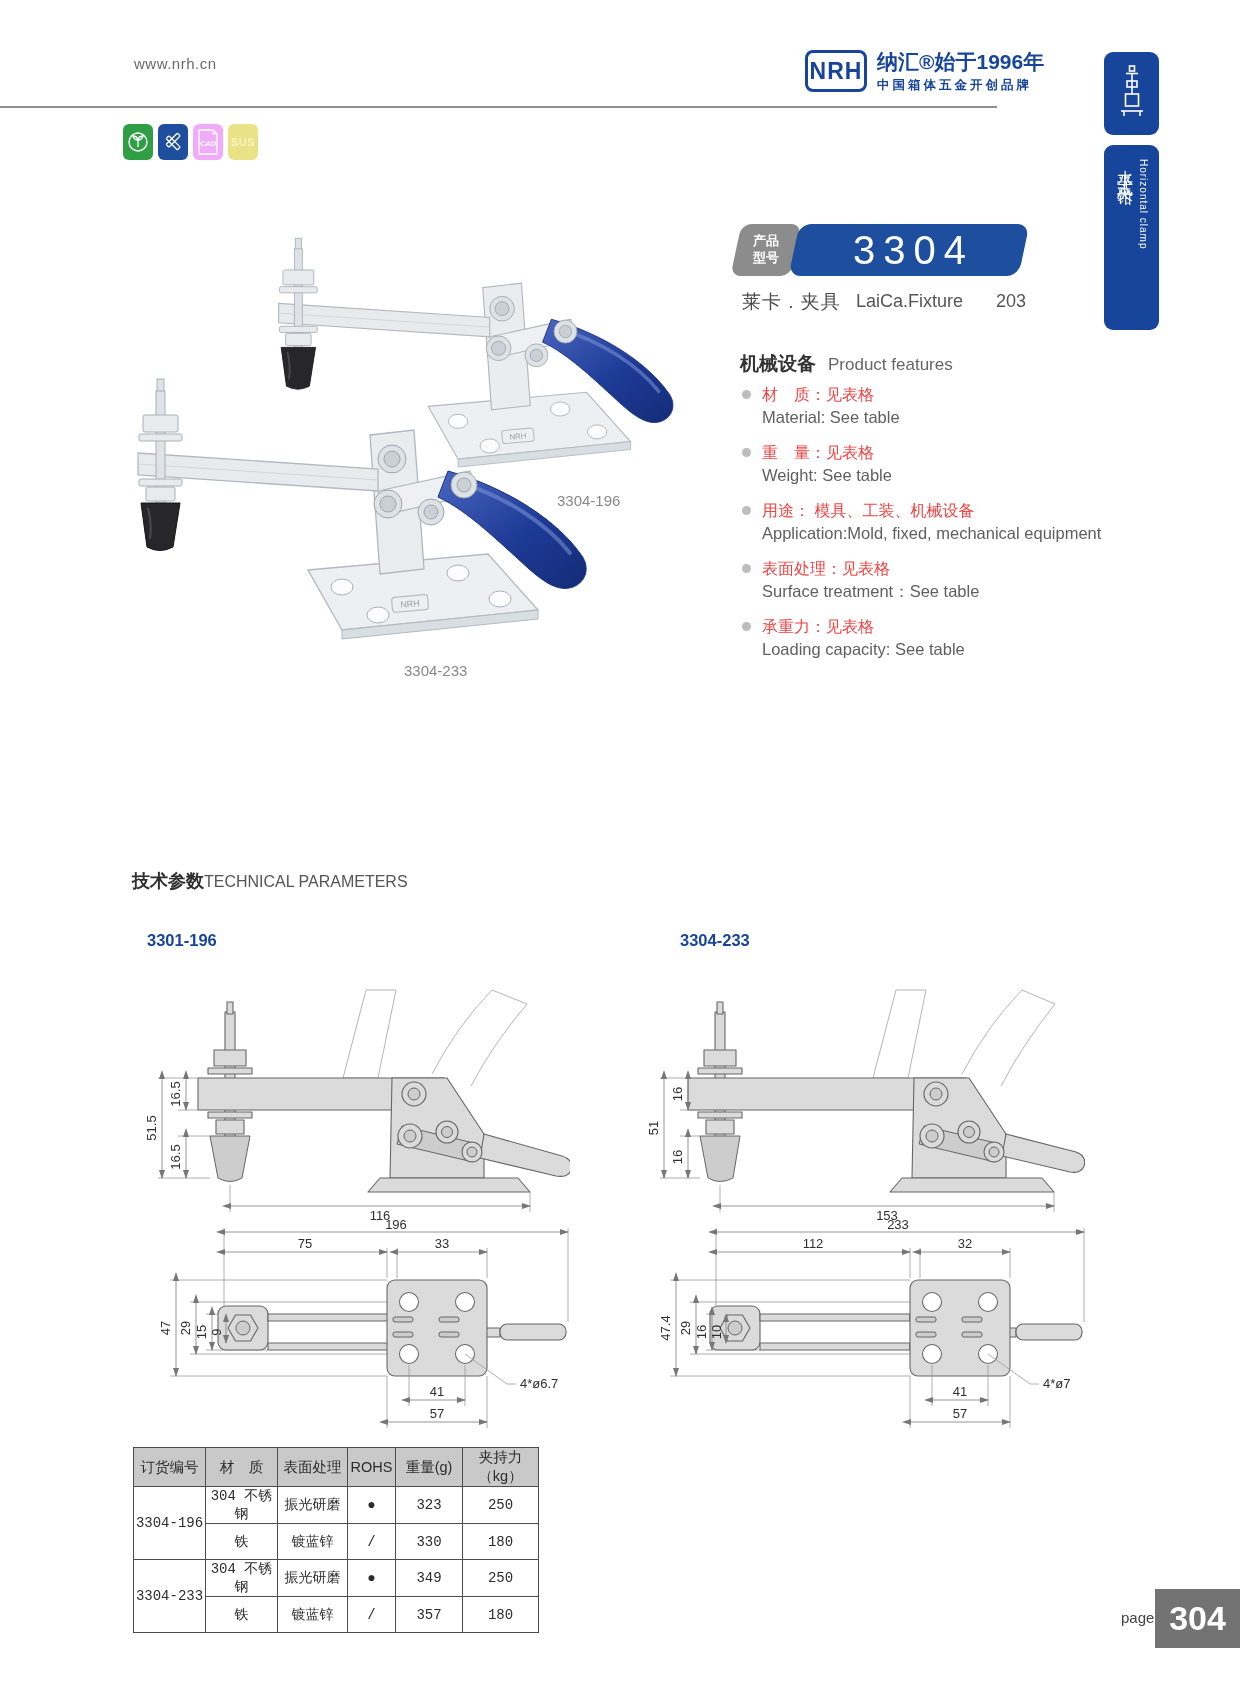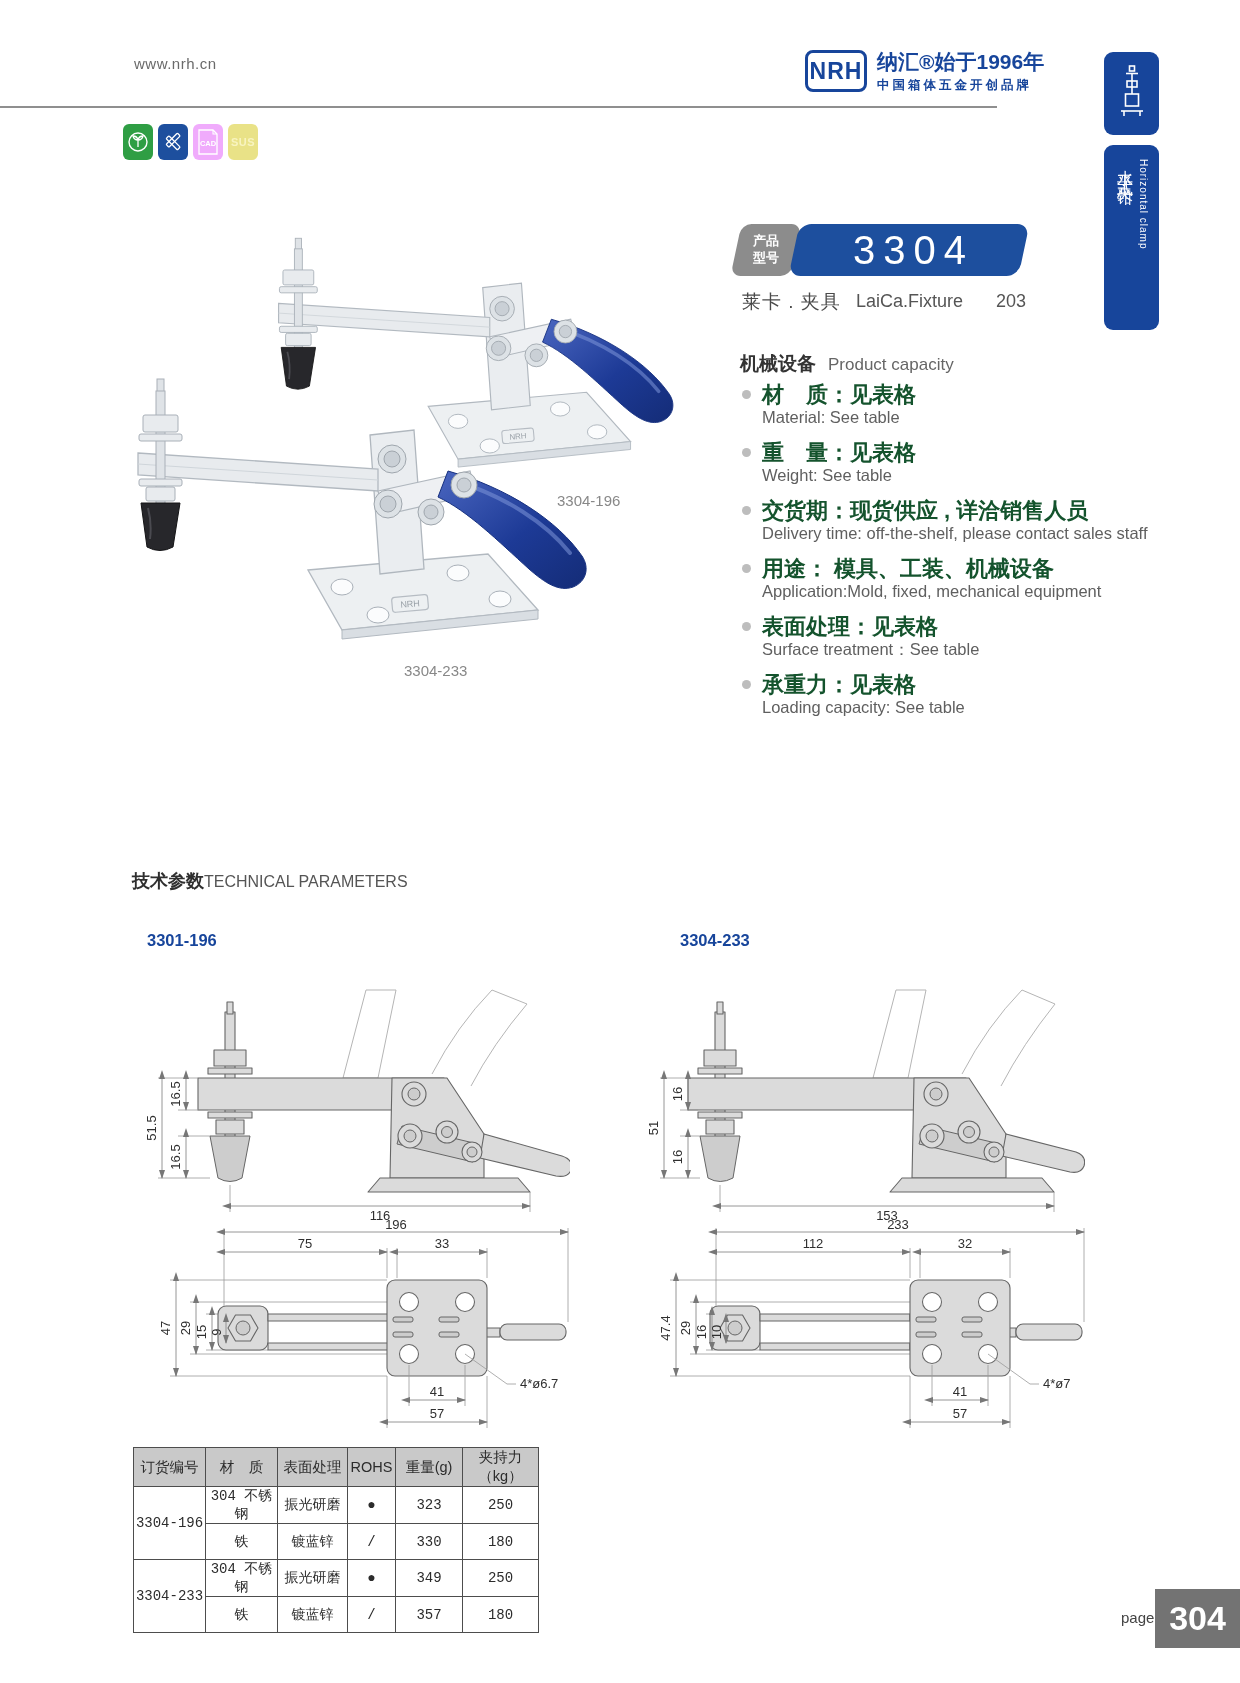--- a/index.html
+++ b/index.html
@@ -50,21 +50,21 @@
   #name-en{left:856px;top:291px;font-size:18px;color:#555;}
   #prod-code{left:996px;top:291px;font-size:18px;color:#555;}
 
   
   #features-title{left:740px;top:351px;}
   #features-title .cn{font-size:19px;font-weight:bold;color:#333;}
   #features-title .en{font-size:17px;color:#666;margin-left:12px;}
   #features-list{left:740px;top:383px;width:500px;}
   .feature-item{position:relative;padding-left:22px;margin-bottom:12px;}
   .feature-item .bullet{position:absolute;left:2px;top:7px;width:9px;height:9px;border-radius:50%;background:#bdbdbd;}
-  .feature-item .cn{font-size:22px;color:#14532d;line-height:23px;font-weight:bold;}
+  .feature-item .cn{font-size:16px;color:#ef4444;line-height:23px;}
   .feature-item .en{font-size:16.5px;color:#5f5f5f;line-height:23px;}
 
   
   .photo-label{font-size:15px;color:#888;}
   #label-196{left:557px;top:492px;}
   #label-233{left:404px;top:662px;}
 
   
   #tech-title{left:132px;top:869px;}
   #tech-title .cn{font-size:18px;font-weight:bold;color:#2f2f2f;}
@@ -216,37 +216,32 @@
   </div>
 </div>
 <div class="abs" id="model-banner">
   <div class="t">3304</div>
 </div>
 <div class="abs" id="name-cn">莱卡 . 夹具</div>
 <div class="abs" id="name-en">LaiCa.Fixture</div>
 <div class="abs" id="prod-code">203</div>
 
 <div class="abs" id="features-title">
-  <span class="cn">机械设备</span><span class="en">Product capacity</span>
+  <span class="cn">机械设备</span><span class="en">Product features</span>
 </div>
 <div class="abs" id="features-list">
   <div class="feature-item">
     <span class="bullet"></span>
     <div class="cn">材　质：见表格</div>
     <div class="en">Material: See table</div>
   </div>
   <div class="feature-item">
     <span class="bullet"></span>
     <div class="cn">重　量：见表格</div>
     <div class="en">Weight: See table</div>
-  </div>
-  <div class="feature-item">
-    <span class="bullet"></span>
-    <div class="cn">交货期：现货供应 , 详洽销售人员</div>
-    <div class="en">Delivery time: off-the-shelf, please contact sales staff</div>
   </div>
   <div class="feature-item">
     <span class="bullet"></span>
     <div class="cn">用途： 模具、工装、机械设备</div>
     <div class="en">Application:Mold, fixed, mechanical equipment</div>
   </div>
   <div class="feature-item">
     <span class="bullet"></span>
     <div class="cn">表面处理：见表格</div>
     <div class="en">Surface treatment：See table</div>

